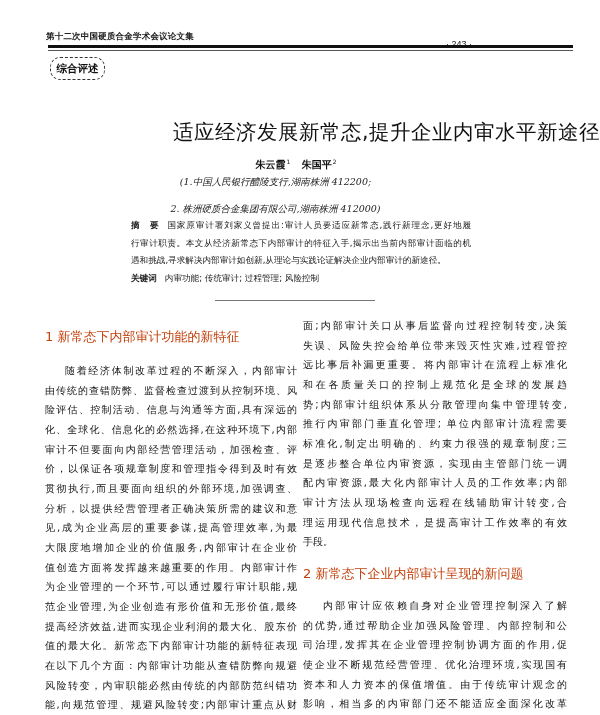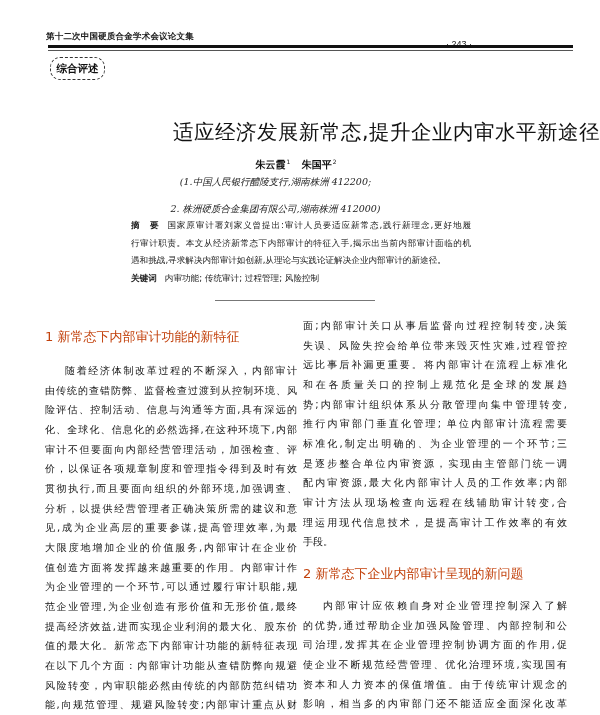--- a/index.html
+++ b/index.html
@@ -96,21 +96,21 @@
 
 </div>
 
 <div class="abs col right-col">
   <div class="line">面;内部审计关口从事后监督向过程控制转变,决策</div>
   <div class="line">失误、风险失控会给单位带来毁灭性灾难,过程管控</div>
   <div class="line">远比事后补漏更重要。将内部审计在流程上标准化</div>
   <div class="line">和在各质量关口的控制上规范化是全球的发展趋</div>
   <div class="line">势;内部审计组织体系从分散管理向集中管理转变,</div>
   <div class="line">推行内审部门垂直化管理; 单位内部审计流程需要</div>
-  <div class="line">标准化,制定出明确的、为企业管理的一个环节;三</div>
+  <div class="line">标准化,制定出明确的、约束力很强的规章制度;三</div>
   <div class="line">是逐步整合单位内审资源，实现由主管部门统一调</div>
   <div class="line">配内审资源,最大化内部审计人员的工作效率;内部</div>
   <div class="line">审计方法从现场检查向远程在线辅助审计转变,合</div>
   <div class="line">理运用现代信息技术，是提高审计工作效率的有效</div>
   <div class="line" style="text-align-last:left;">手段。</div>
   <div class="sec-head" style="margin-top:12px; margin-bottom:12px; line-height:20px;">2 新常态下企业内部审计呈现的新问题</div>
   <div class="line" style="padding-left:2em;">内部审计应依赖自身对企业管理控制深入了解</div>
   <div class="line">的优势,通过帮助企业加强风险管理、内部控制和公</div>
   <div class="line">司治理,发挥其在企业管理控制协调方面的作用,促</div>
   <div class="line">使企业不断规范经营管理、优化治理环境,实现国有</div>

